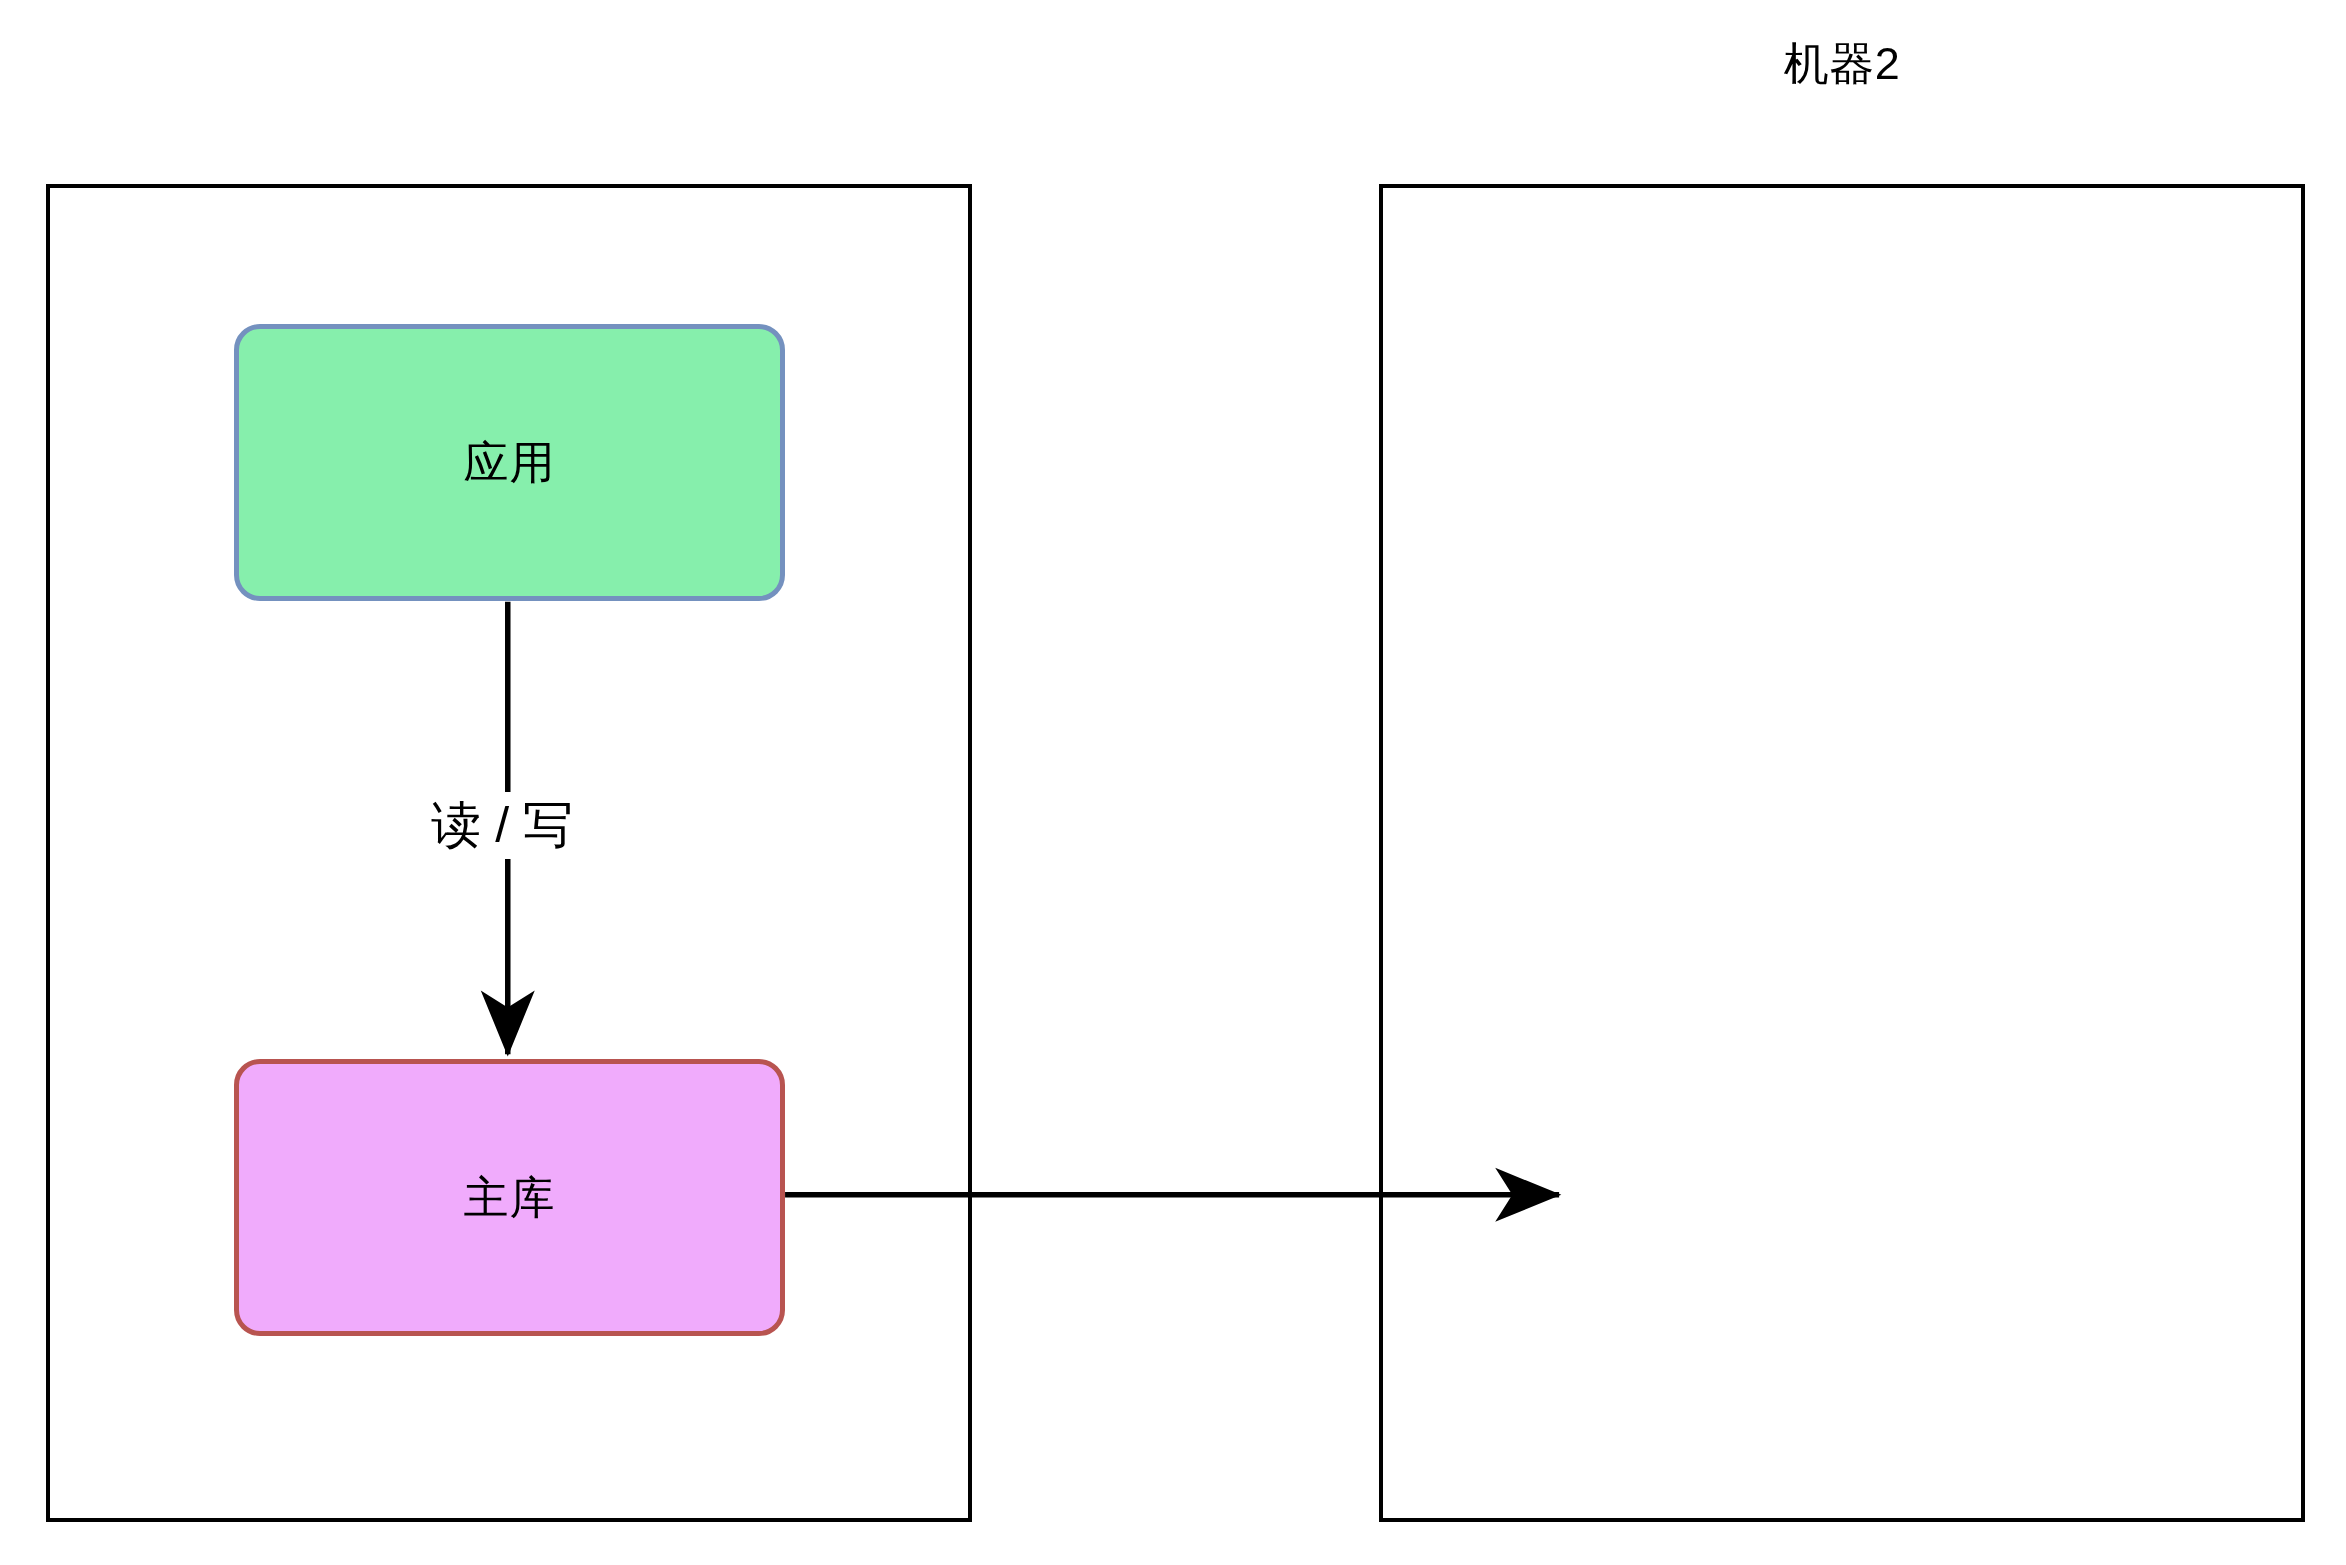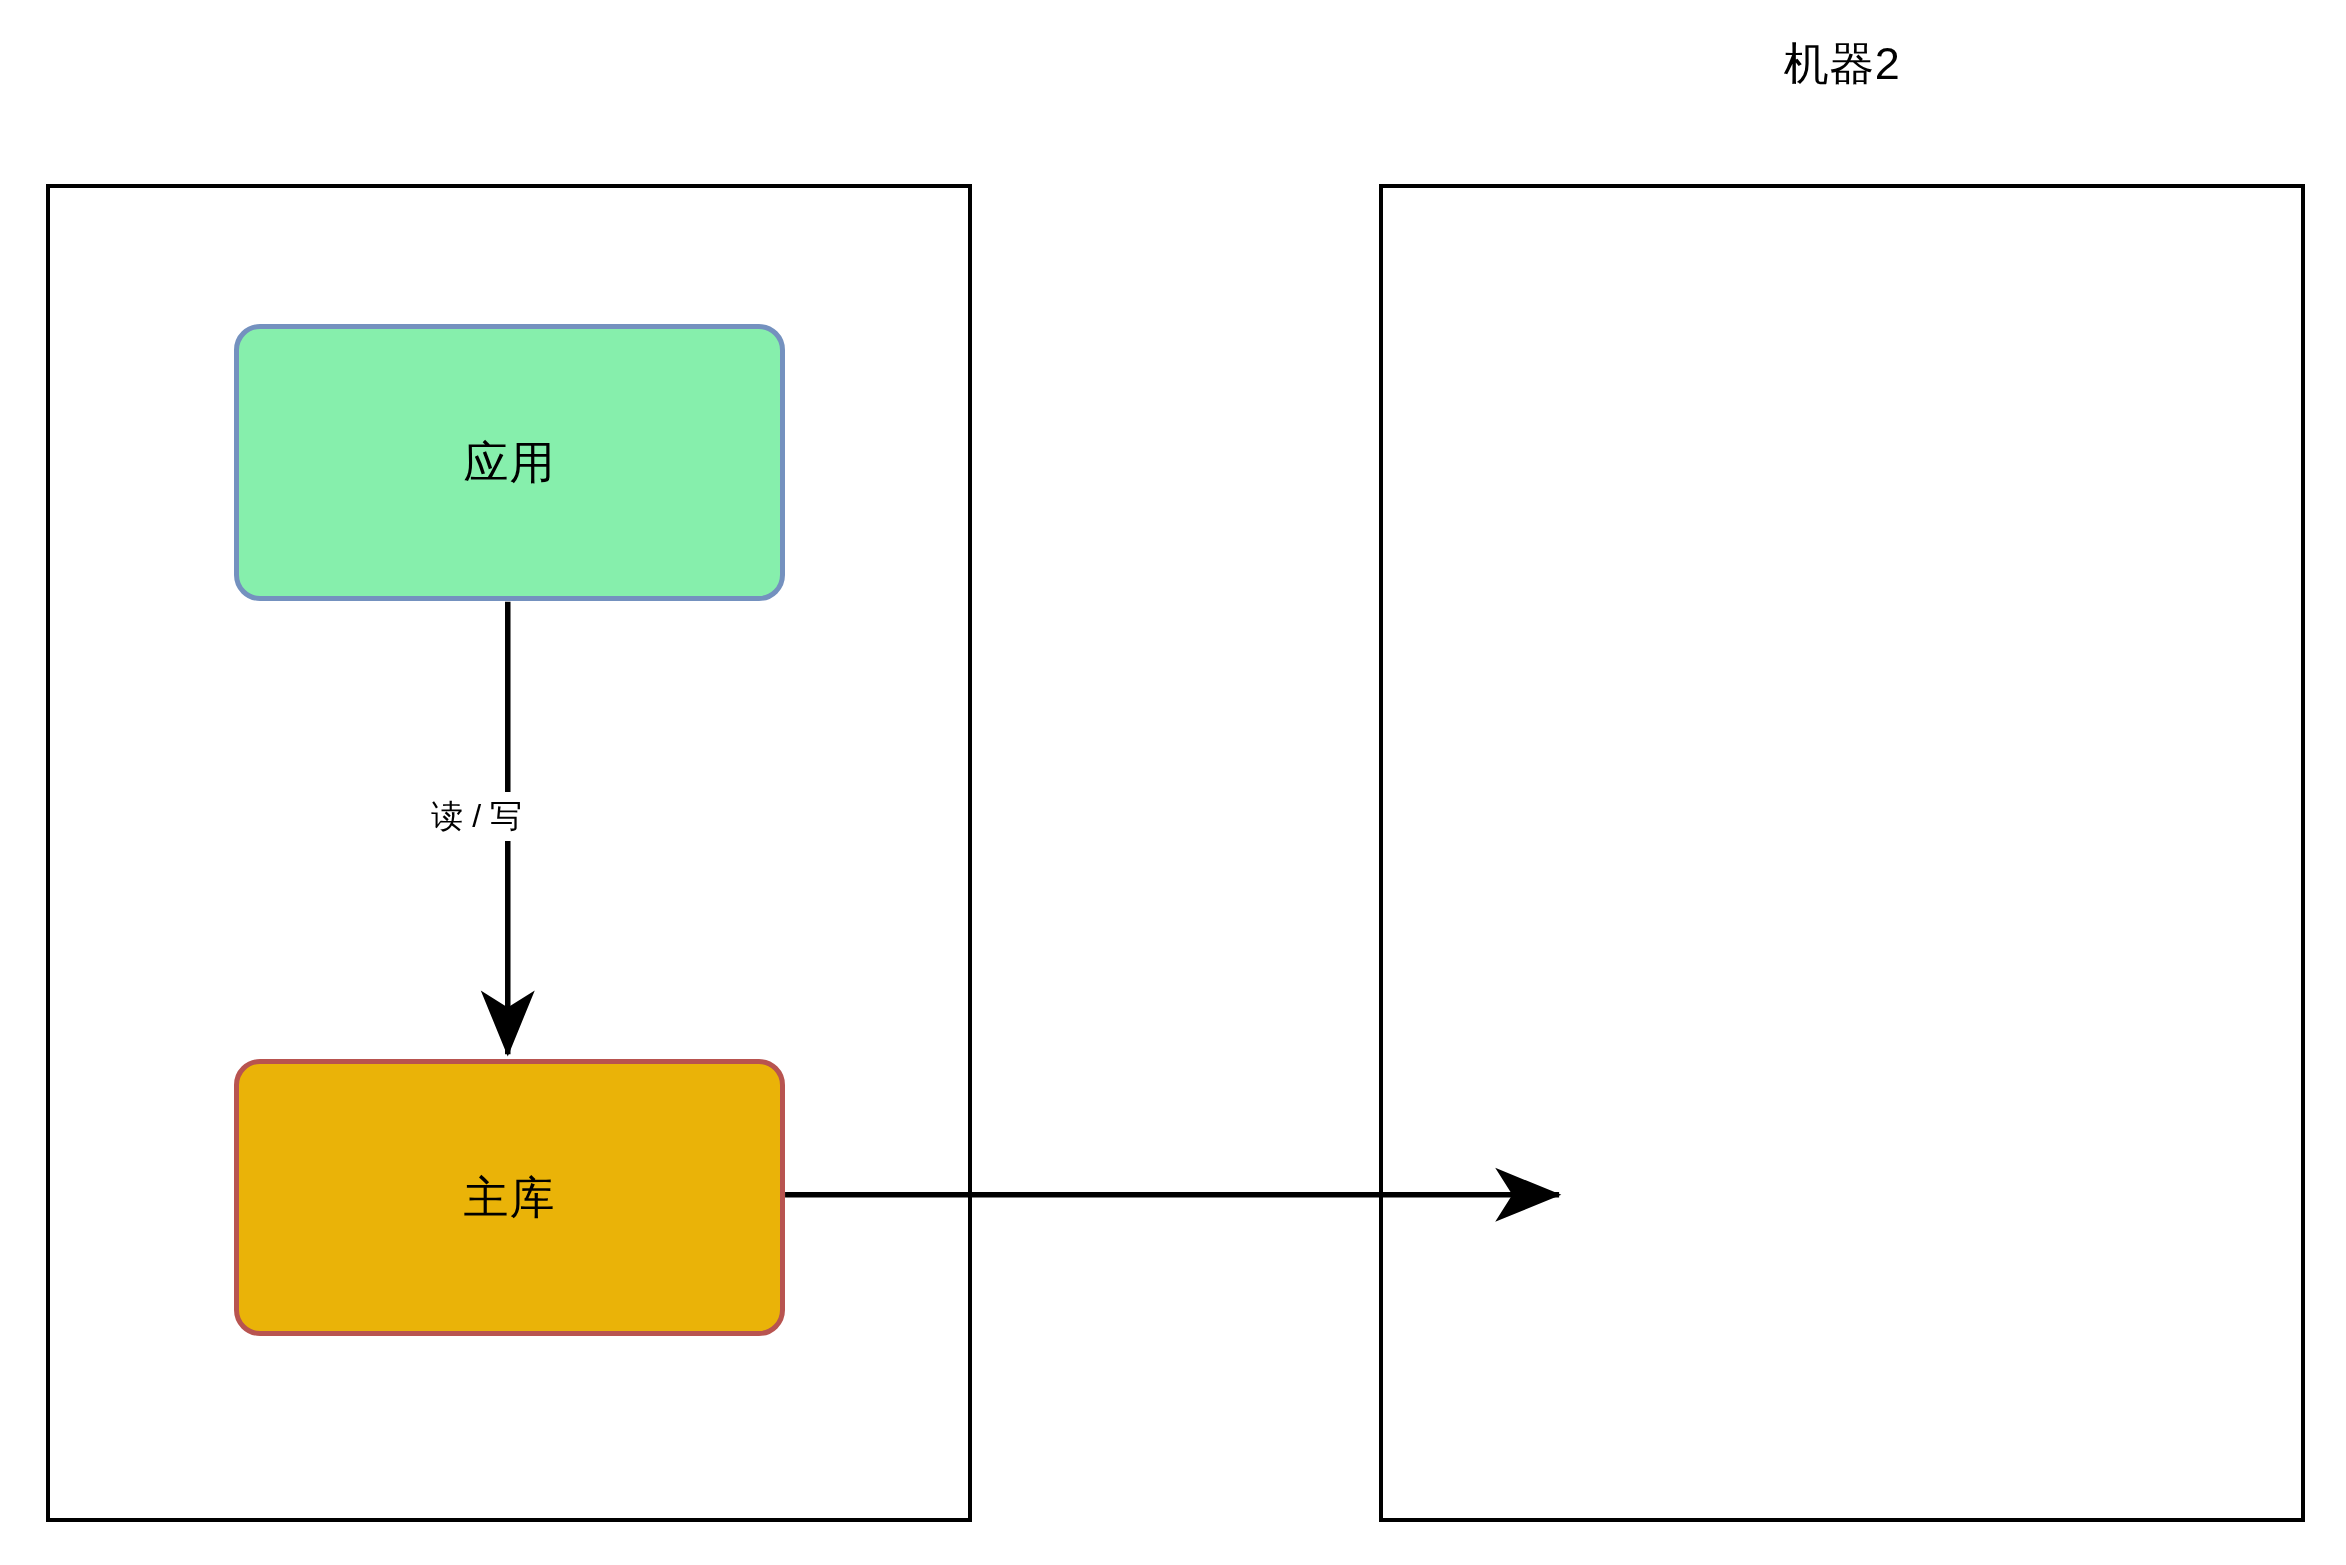--- a/index.html
+++ b/index.html
@@ -83,21 +83,21 @@
     left: 0; top: 0;
     width: 2346px; height: 1566px;
     pointer-events: none;
   }
 
   
   .edge-label {
     position: absolute;
     background: #ffffff;
     color: #000000;
-    font-size: 32px;
+    font-size: 50px;
     line-height: 1;
     white-space: nowrap;
     padding: 8.3px 7.3px;
     text-align: center;
   }
   #edge-label-rw {
     left: 424px;
     top: 792px;
     transform: translateX(0);
   }
@@ -123,21 +123,21 @@
 
     <line x1="553" y1="655" x2="553" y2="1148" stroke="#000000" stroke-width="6" marker-end="url(#arrow-concave)"></line>
 
     <line x1="855" y1="1301" x2="1698" y2="1301" stroke="#000000" stroke-width="6" marker-end="url(#arrow-concave)"></line>
   </svg>
 
   <div class="node" id="node-app" style="background: #86efac; border-color: rgb(116, 145, 191);">
     <span class="node-label">应用</span>
   </div>
 
-  <div class="node" id="node-master" style="background: #eab308; border-color: rgb(184, 84, 80);">
+  <div class="node" id="node-master" style="background: #f0abfc; border-color: rgb(184, 84, 80);">
     <span class="node-label">主库</span>
   </div>
 
 
   <div class="edge-label" id="edge-label-rw">读 / 写</div>
 
 </div>
 
 
 </body></html>

